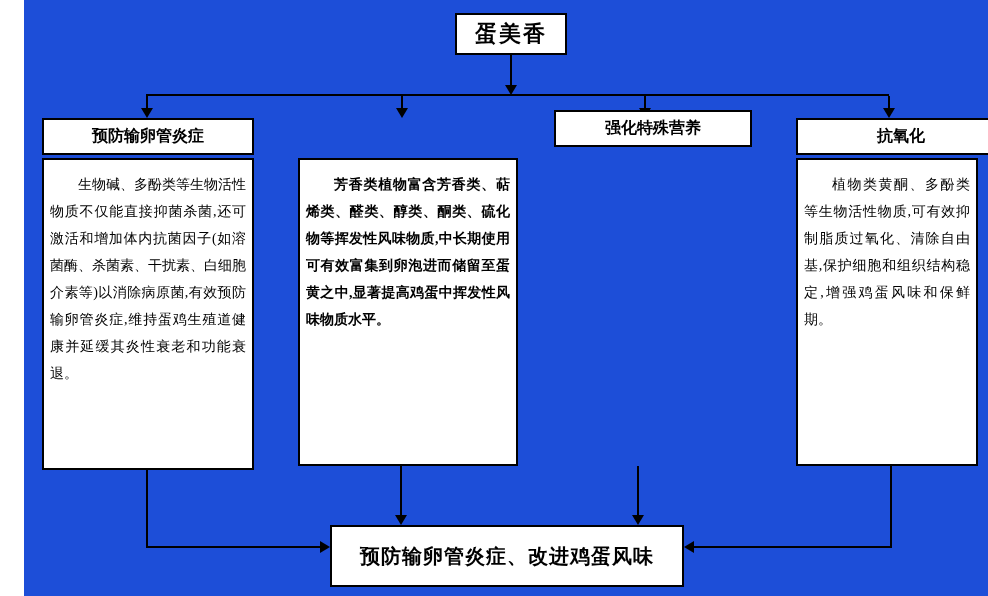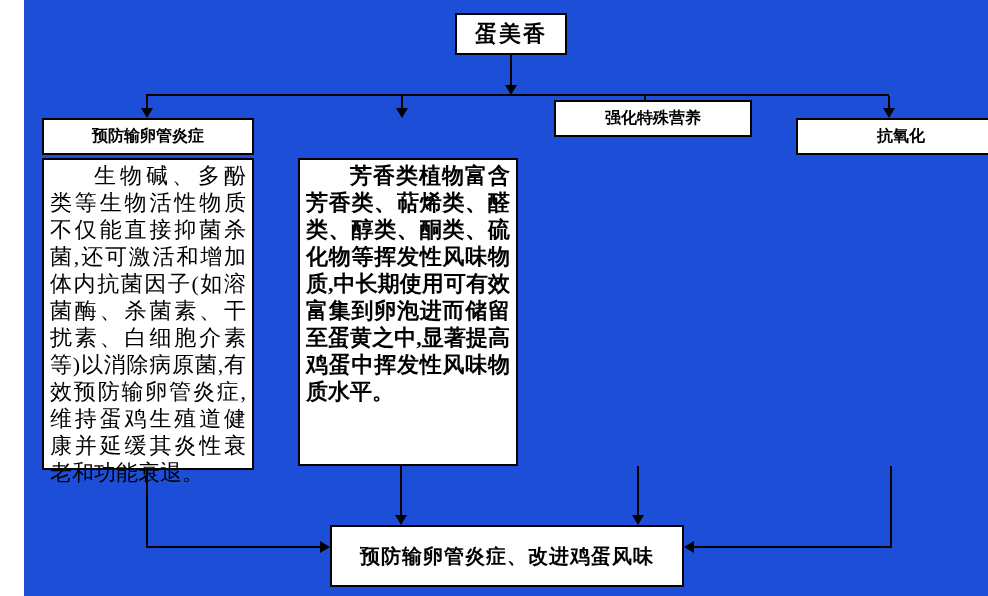--- a/index.html
+++ b/index.html
@@ -23,23 +23,23 @@
     display: flex;
     align-items: center;
     justify-content: center;
     font-weight: bold;
     text-align: center;
   }
   .root-box { font-size: 22px; letter-spacing: 2px; }
   .col-header { font-size: 16px; }
   .col-body {
     font-family: "Liberation Serif", serif;
-    font-size: 22px;
+    font-size: 14px;
     line-height: 27px;
-    padding: 2px 6px;
+    padding: 11px 6px;
     text-align: justify;
   }
   .col-body p { margin: 0; text-indent: 2em; }
   .outcome-box { font-size: 20px; letter-spacing: 1px; }
   .line { position: absolute; background: #000000; }
   .hline { height: 2px; }
   .vline { width: 2px; }
   .arrowhead { position: absolute; width: 0; height: 0; }
   .ah-down {
     border-left: 6px solid transparent;
@@ -86,26 +86,29 @@
     <span>预防输卵管炎症</span>
   </div>
   <div class="box col-body" style="left:18px; top:158px; width:212px; height:312px;">
     <p>生物碱、多酚类等生物活性物质不仅能直接抑菌杀菌,还可激活和增加体内抗菌因子(如溶菌酶、杀菌素、干扰素、白细胞介素等)以消除病原菌,有效预防输卵管炎症,维持蛋鸡生殖道健康并延缓其炎性衰老和功能衰退。</p>
   </div>
 
   <div class="box col-body" style="left:274px; top:158px; width:220px; height:308px;font-weight:bold;">
     <p>芳香类植物富含芳香类、萜烯类、醛类、醇类、酮类、硫化物等挥发性风味物质,中长期使用可有效富集到卵泡进而储留至蛋黄之中,显著提高鸡蛋中挥发性风味物质水平。</p>
   </div>
 
-  <div class="box title-box col-header" style="left:530px; top:100px; width:198px; height:37px;">
+  <div class="box title-box col-header" style="left:530px; top:110px; width:198px; height:37px;">
     <span>强化特殊营养</span>
   </div>
 
   <div class="box title-box col-header" style="left:772px; top:118px; width:210px; height:37px;">
     <span>抗氧化</span>
+  </div>
+  <div class="box col-body" style="left:772px; top:158px; width:182px; height:308px;">
+    <p>植物类黄酮、多酚类等生物活性物质,可有效抑制脂质过氧化、清除自由基,保护细胞和组织结构稳定,增强鸡蛋风味和保鲜期。</p>
   </div>
 
   <div class="line vline" style="left:122px; top:470px; height:77px;"></div>
   <div class="line hline" style="left:122px; top:546px; width:174px;"></div>
   <div class="arrowhead ah-right" style="left:296px; top:541px;"></div>
 
   <div class="line vline" style="left:376px; top:466px; height:50px;"></div>
   <div class="arrowhead ah-down" style="left:371px; top:515px;"></div>
 
   <div class="line vline" style="left:613px; top:466px; height:50px;"></div>

